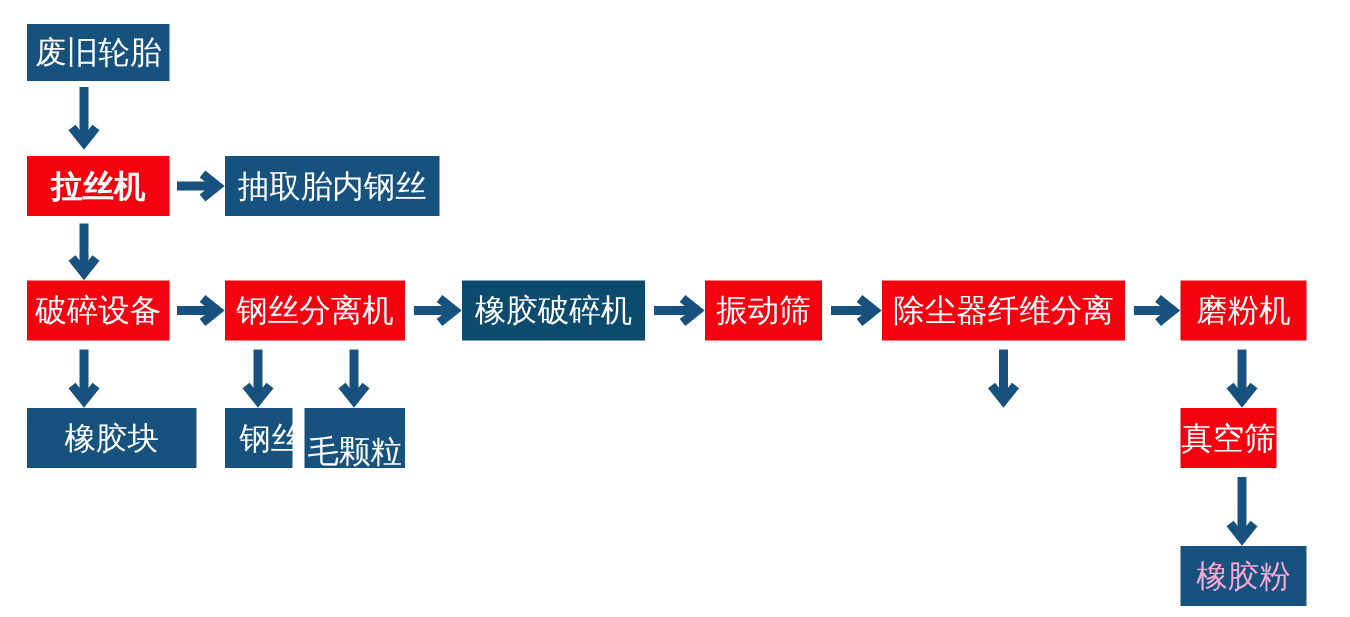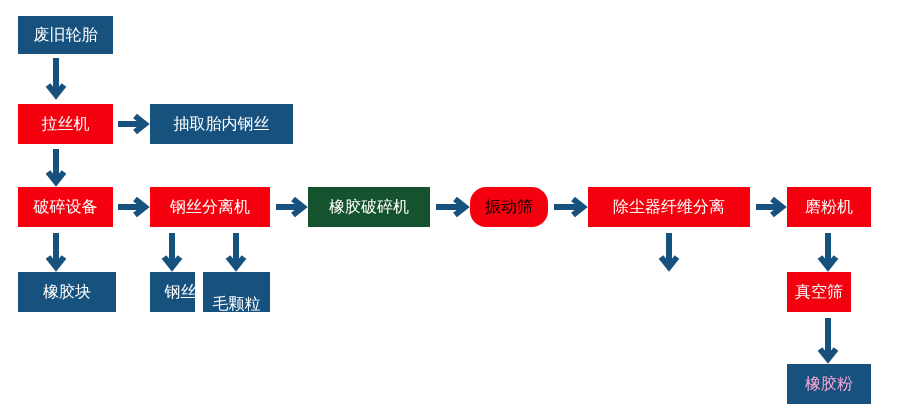--- a/index.html
+++ b/index.html
@@ -17,21 +17,21 @@
     background: #ffffff;
     overflow: hidden;
   }
   .node {
     position: absolute;
     display: flex;
     align-items: center;
     justify-content: center;
     box-sizing: border-box;
     color: #ffffff;
-    font-size: 16px;
+    font-size: 21px;
     font-weight: 400;
     letter-spacing: 0px;
     line-height: 1;
     white-space: nowrap;
     user-select: none;
   }
   .node.blue { background: #17527f; }
   .node.red  { background: #f5000f; }
 
   .arrow {
@@ -40,45 +40,45 @@
   }
   .arrow svg { display: block; overflow: visible; }
 </style>
 </head>
 <body>
 
 <div id="canvas">
     <div class="node blue" style="left: 18px; top: 16px; width: 95px; height: 38px; background: rgb(23, 82, 127); color: rgb(255, 255, 255);">
       <span>废旧轮胎</span>
     </div>
-    <div class="node red" style="left: 18px; top: 104px; width: 95px; height: 40px; background: rgb(245, 0, 15); color: rgb(255, 255, 255);">
+    <div class="node red" style="left: 18px; top: 104px; width: 95px; height: 40px; background: rgb(245, 0, 15); color: rgb(255, 255, 255); font-weight: bold;">
       <span>拉丝机</span>
     </div>
     <div class="node blue" style="left: 150px; top: 104px; width: 143px; height: 40px; background: rgb(23, 82, 127); color: rgb(255, 255, 255);">
       <span>抽取胎内钢丝</span>
     </div>
     <div class="node red" style="left: 150px; top: 187px; width: 120px; height: 40px; background: rgb(245, 0, 15); color: rgb(255, 255, 255);">
       <span>钢丝分离机</span>
     </div>
     <div class="node red" style="left: 18px; top: 187px; width: 95px; height: 40px; background: rgb(245, 0, 15); color: rgb(255, 255, 255);">
       <span>破碎设备</span>
     </div>
-    <div class="node red" style="left: 308px; top: 187px; width: 122px; height: 40px; background: #14532d; color: rgb(255, 255, 255);">
+    <div class="node red" style="left: 308px; top: 187px; width: 122px; height: 40px; background: #0c4a6e; color: rgb(255, 255, 255);">
       <span>橡胶破碎机</span>
     </div>
-    <div class="node red" style="left: 470px; top: 187px; width: 78px; height: 40px; background: rgb(245, 0, 15); color: #000000; border-radius: 16px;">
+    <div class="node red" style="left: 470px; top: 187px; width: 78px; height: 40px; background: rgb(245, 0, 15); color: #ffffff;">
       <span>振动筛</span>
     </div>
     <div class="node red" style="left: 588px; top: 187px; width: 162px; height: 40px; background: rgb(245, 0, 15); color: rgb(255, 255, 255);">
       <span>除尘器纤维分离</span>
     </div>
     <div class="node red" style="left: 787px; top: 187px; width: 84px; height: 40px; background: rgb(245, 0, 15); color: rgb(255, 255, 255);">
       <span>磨粉机</span>
     </div>
-    <div class="node blue" style="left: 18px; top: 272px; width: 98px; height: 40px; background: rgb(23, 82, 127); color: rgb(255, 255, 255);">
+    <div class="node blue" style="left: 18px; top: 272px; width: 113px; height: 40px; background: rgb(23, 82, 127); color: rgb(255, 255, 255);">
       <span>橡胶块</span>
     </div>
     <div class="node blue" style="left: 150px; top: 272px; width: 45px; height: 40px; background: rgb(23, 82, 127); color: rgb(255, 255, 255); padding-left: 16px;">
       <span>钢丝</span>
     </div>
     <div class="node blue" style="left: 203px; top: 272px; width: 67px; height: 40px; background: rgb(23, 82, 127); color: rgb(255, 255, 255); align-items: flex-end;">
       <span>毛颗粒</span>
     </div>
     <div class="node red" style="left: 787px; top: 272px; width: 64px; height: 40px; background: rgb(245, 0, 15); color: rgb(255, 255, 255);">
       <span>真空筛</span>

